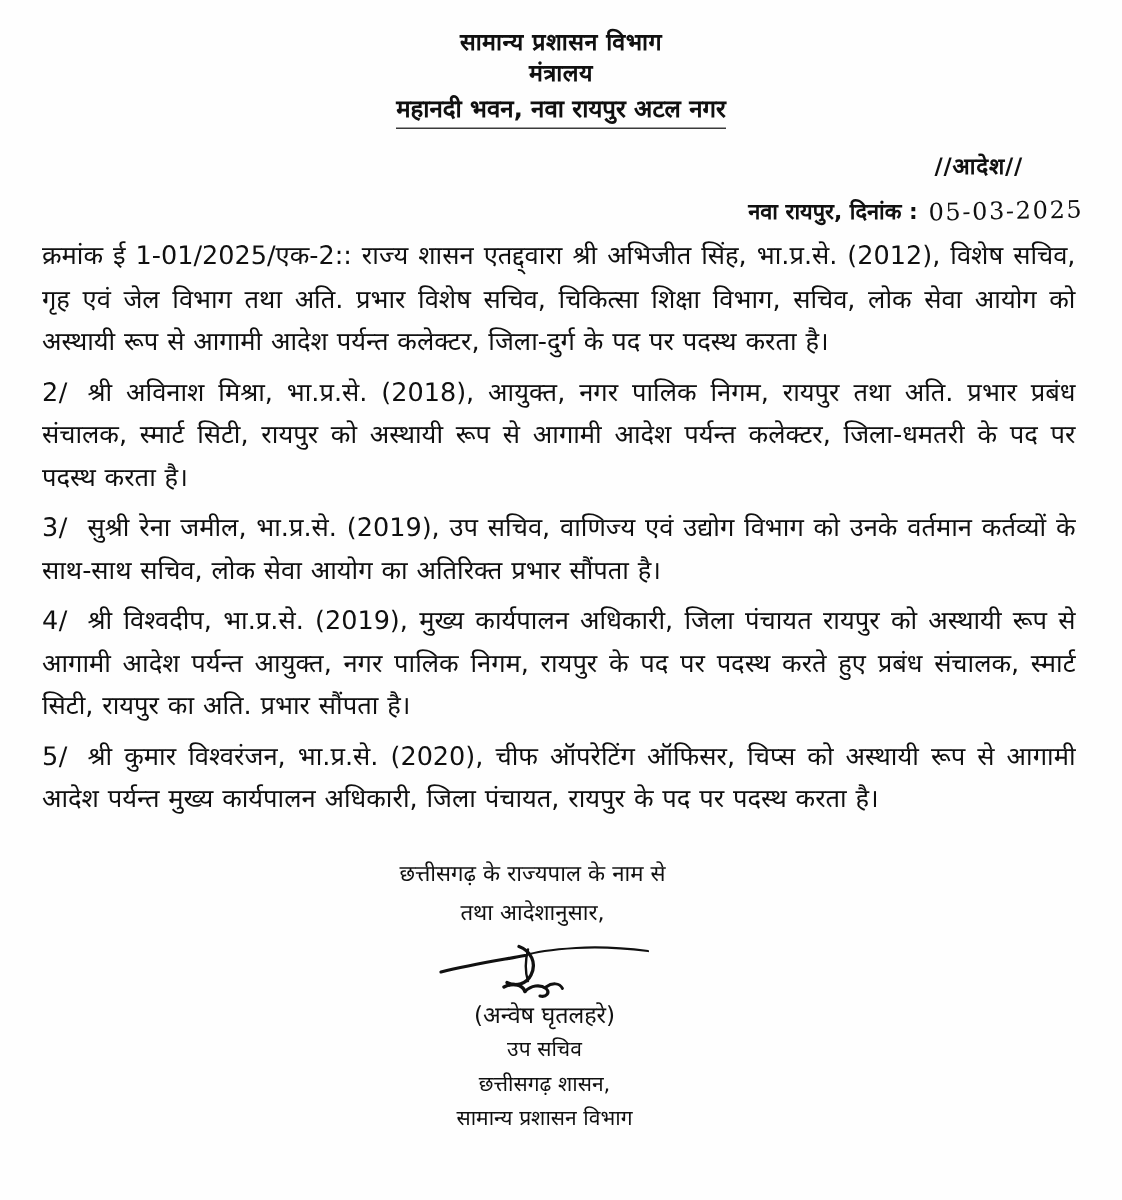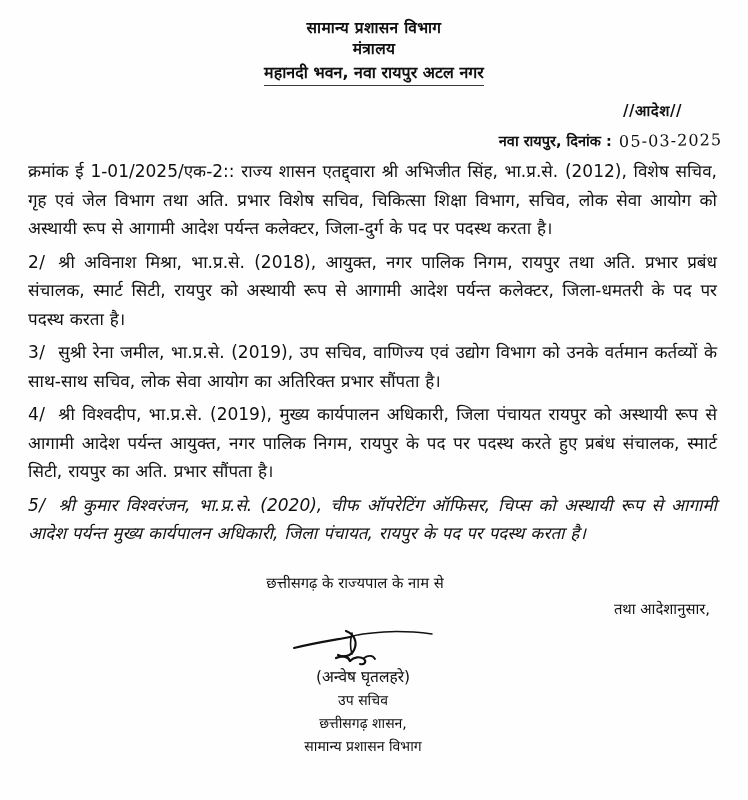--- a/index.html
+++ b/index.html
@@ -77,37 +77,37 @@
     margin-top: 7px;
   }
   .para {
     font-size: 17px;
     line-height: 28.5px;
     text-align: justify;
     text-justify: inter-word;
     margin: 0 0 5px 0;
     word-spacing: 0.5px;
   }
-  .para:last-child { margin-bottom: 0; font-style: italic; }
+  .para:last-child { margin-bottom: 0; }
   .para .num {
     font-weight: 500;
     margin-right: 13px;
     letter-spacing: 0.4px;
   }
 
   
   .closing {
     margin-top: 22px;
     padding-right: 38px;
     text-align: center;
     font-size: 14.8px;
     line-height: 26px;
   }
   .closing .c1 { display: block; }
-  .closing .c2 { display: block; text-align: right; }
+  .closing .c2 { display: block; }
 
   
   .sign-block {
     margin-top: 6px;
     padding-right: 38px;
     text-align: center;
     padding-left: 16px;
   }
   .sig-svg {
     display: block;

